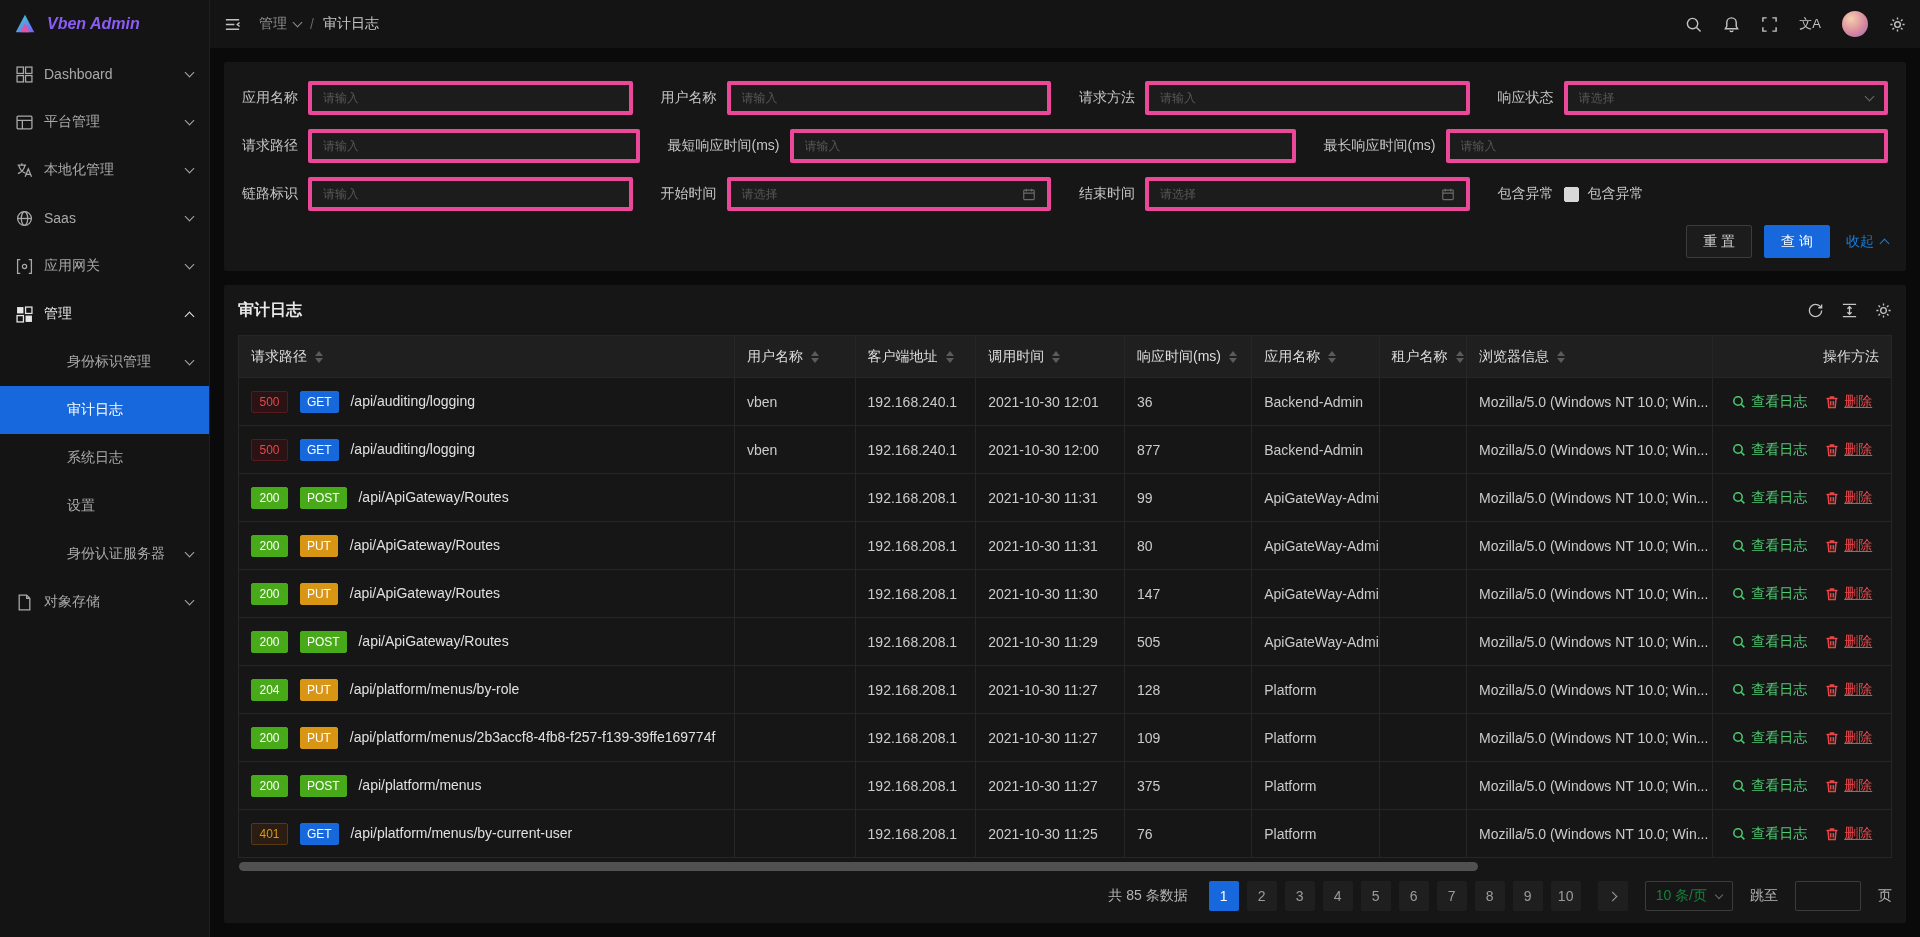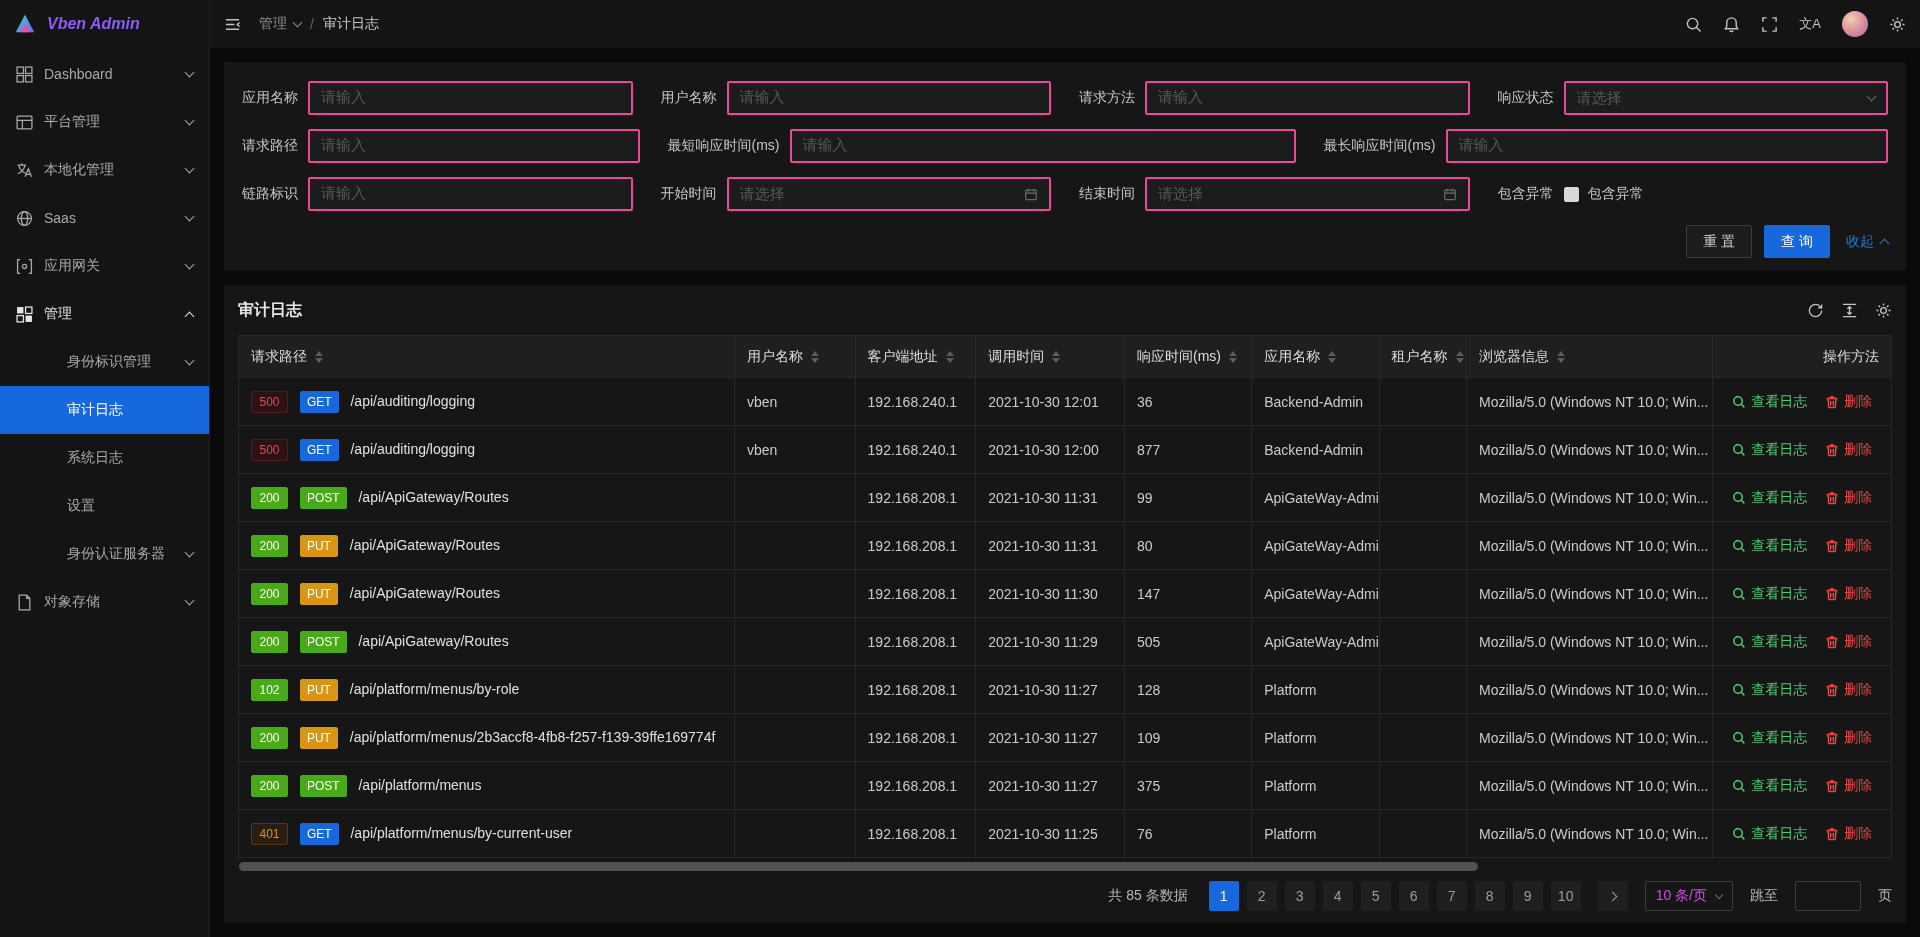--- a/index.html
+++ b/index.html
@@ -42,21 +42,21 @@
   
   .content{flex:1;display:flex;flex-direction:column;gap:14px;padding:14px;min-height:0;background:#0a0a0a;}
   .panel{background:#161616;border-radius:2px;}
 
   
   .filter-panel{padding:19px 18px 13px;}
   .f-row{display:grid;grid-template-columns:repeat(4,1fr);column-gap:28px;margin-bottom:14px;}
   .f-row.r2{grid-template-columns:1fr 1.58fr 1.42fr;}
   .field{display:flex;align-items:center;min-width:0;}
   .field>label{margin-right:10px;color:#c6c6c6;white-space:nowrap;}
-  .control{flex:1;height:34px;background:#1c1c1c;border:2px solid #ec4899;border-radius:2px;color:#cfcfcf;display:flex;align-items:center;gap:8px;padding:0 11px;min-width:0;font-size:15px;font-family:Liberation Mono, monospace;}
+  .control{flex:1;height:34px;background:#1c1c1c;border:4px solid #ec4899;border-radius:2px;color:#cfcfcf;display:flex;align-items:center;gap:8px;padding:0 11px;min-width:0;font-size:12px;font-family:Liberation Serif, serif;}
   input.control{outline:none;}
   input.control::placeholder{color:#575757;}
   .control .ph{flex:1;color:#575757;white-space:nowrap;overflow:hidden;}
   .control .chev{border-color:#6a6a6a;}
   .cal-icon{display:flex;color:#6a6a6a;}
   .cal-icon svg{width:14px;height:14px;stroke:currentColor;fill:none;stroke-width:1.3;}
   .checkbox{width:15px;height:15px;background:#d8d8d8;border:1px solid #d8d8d8;border-radius:2px;margin-right:9px;cursor:pointer;flex:none;}
   .cb-label{color:#c6c6c6;white-space:nowrap;}
   .f-actions{display:flex;justify-content:flex-end;align-items:center;gap:12px;margin-top:3px;}
   .btn{height:33px;padding:0 16px;border-radius:2px;font-size:14px;cursor:pointer;font-family:inherit;white-space:nowrap;}
@@ -89,33 +89,33 @@
   .st-orange{background:#2b1d11;border:1px solid #593815;color:#d89614;}
   .mt-blue{background:#1668dc;border:1px solid #1668dc;color:#fff;}
   .mt-green{background:#49aa19;border:1px solid #49aa19;color:#fff;}
   .mt-gold{background:#d89614;border:1px solid #d89614;color:#fff;}
   .path-text{color:#e0e0e0;}
 
   .cell-actions{display:flex;align-items:center;justify-content:center;gap:18px;}
   .action{display:inline-flex;align-items:center;gap:5px;cursor:pointer;white-space:nowrap;}
   .action svg{width:14px;height:14px;stroke:currentColor;fill:none;stroke-width:1.5;}
   .action.view{color:#4ecb73;}
-  .action.del{color:#e84749;}
+  .action.del{color:#e84749;text-decoration:underline;}
 
   .hscroll{height:9px;margin:4px 1px 2px;flex:none;}
   .hscroll .thumb{width:75%;height:100%;background:#515151;border-radius:5px;}
 
   
   .pagination{display:flex;align-items:center;justify-content:flex-end;gap:17px;height:46px;color:#b5b5b5;flex:none;}
   .pg-total{margin-right:4px;}
   .pages{display:flex;gap:8px;}
   .page-btn{min-width:30px;height:30px;border:none;border-radius:2px;background:#1f1f1f;color:#9c9c9c;font-size:14px;cursor:pointer;display:inline-flex;align-items:center;justify-content:center;font-family:inherit;padding:0 6px;}
   .page-btn.pg-active{background:#1668dc;color:#fff;}
   .page-btn .chev{border-color:#9c9c9c;}
-  .size-select{height:30px;border:1px solid #3c3c3c;border-radius:2px;display:flex;align-items:center;gap:9px;padding:0 10px;cursor:pointer;color:#d946ef;background:#161616;white-space:nowrap;}
+  .size-select{height:30px;border:1px solid #3c3c3c;border-radius:2px;display:flex;align-items:center;gap:9px;padding:0 10px;cursor:pointer;color:#15803d;background:#161616;white-space:nowrap;}
   .size-select .chev{border-color:#6a6a6a;width:6px;height:6px;}
   .jump-input{width:66px;height:30px;background:#161616;border:1px solid #3c3c3c;border-radius:2px;color:#cfcfcf;padding:0 8px;outline:none;font-family:inherit;font-size:14px;}
 </style>
 </head>
 <body>
 
 <div class="app">
 
   <aside class="sidebar">
     <div class="logo-row">
@@ -676,21 +676,21 @@
                           <path d="M1.5 3.5h11M5.5 3.5V2h3v1.5M3 3.5l.8 9h6.4l.8-9M5.7 6v4.5M8.3 6v4.5"></path>
                         </svg>
                         <span>删除</span>
                       </a>
                     </span>
                   </td>
                 </tr>
 
                 <tr>
                   <td>
-                    <span class="badge st-green">102</span>
+                    <span class="badge st-green">204</span>
                     <span class="badge mt-gold">PUT</span>
                     <span class="path-text">/api/platform/menus/by-role</span>
                   </td>
                   <td></td>
                   <td>192.168.208.1</td>
                   <td>2021-10-30 11:27</td>
                   <td>128</td>
                   <td>Platform</td>
                   <td></td>
                   <td>Mozilla/5.0 (Windows NT 10.0; Win...</td>

